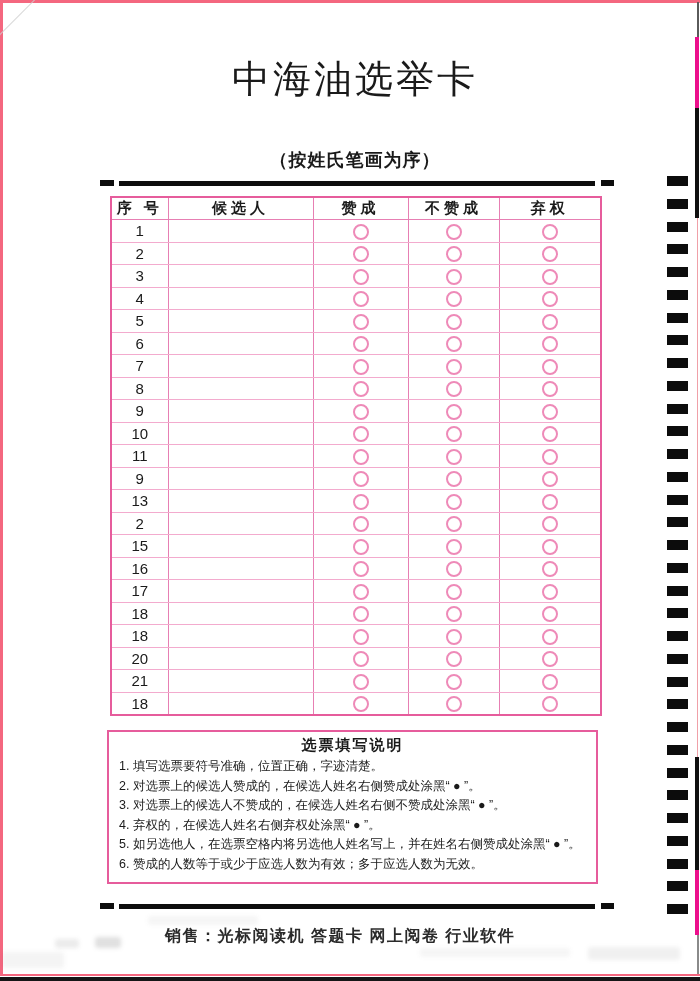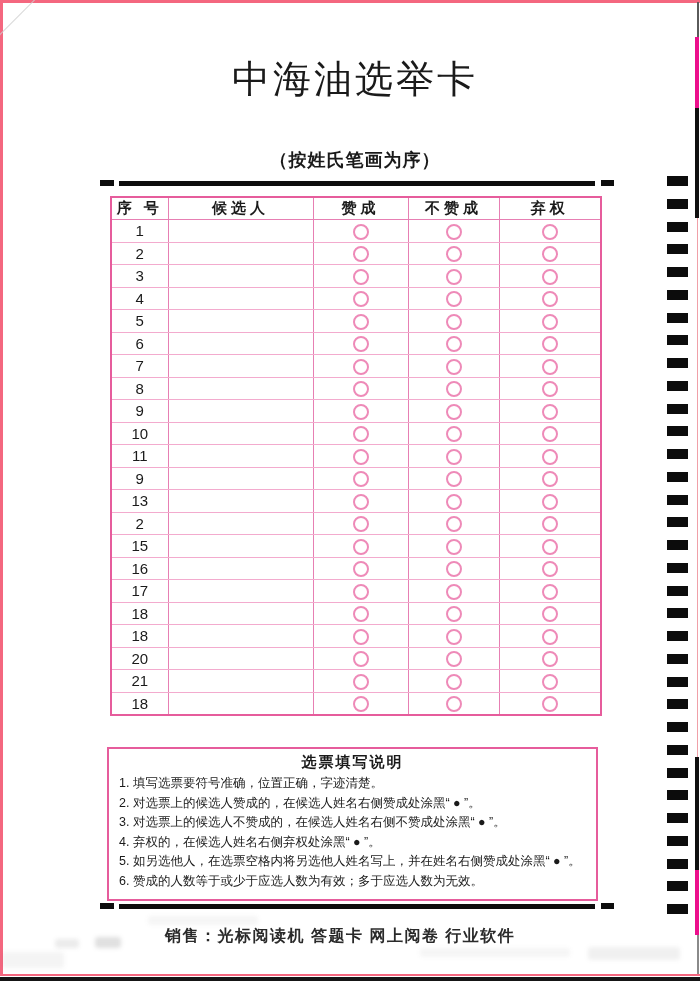--- a/index.html
+++ b/index.html
@@ -65,21 +65,21 @@
   }
   table.ballot th:first-child, table.ballot td:first-child{border-left:none;}
   table.ballot tr:last-child td{border-bottom:none;}
   td.c-no{font-size:15px; color:#1a1a1a; letter-spacing:0;}
   .bubble{
     display:inline-block; width:12px; height:12px; border-radius:50%;
     border:2px solid var(--c-bubble); background:transparent; vertical-align:middle;
   }
   
   .instr-box{
-    position:absolute; left:107px; top:747px; width:487px; height:150px;
+    position:absolute; left:107px; top:730px; width:487px; height:150px;
     border:2px solid var(--c-table-border); background:#fff;
   }
   .instr-title{
     margin-top:4px; text-align:center; font-size:15px; font-weight:bold;
     letter-spacing:2px; color:#1a1a1a;
   }
   .instr-list{margin:2px 0 0 10px;}
   .instr-item{font-size:12.5px; line-height:19.5px; color:#1a1a1a; white-space:nowrap;}
   
   .footer-text{

